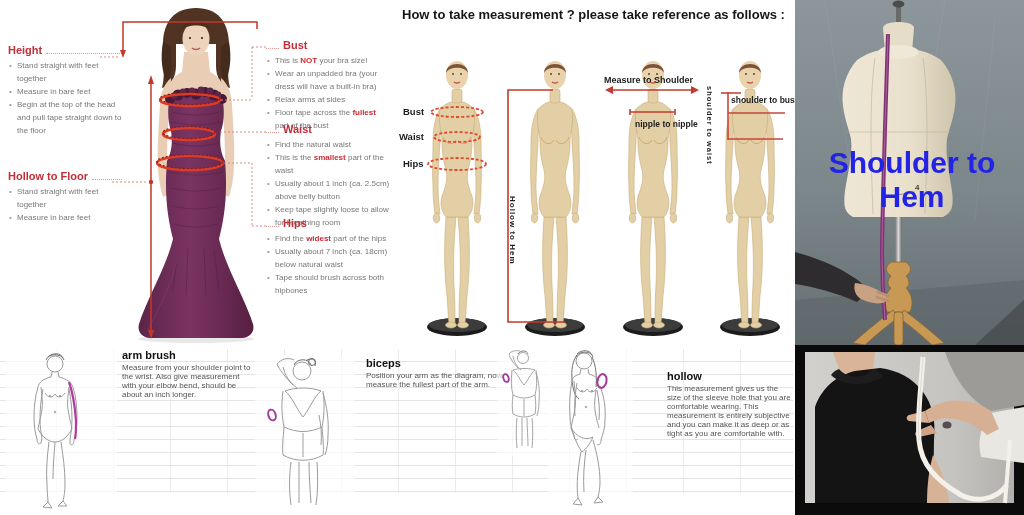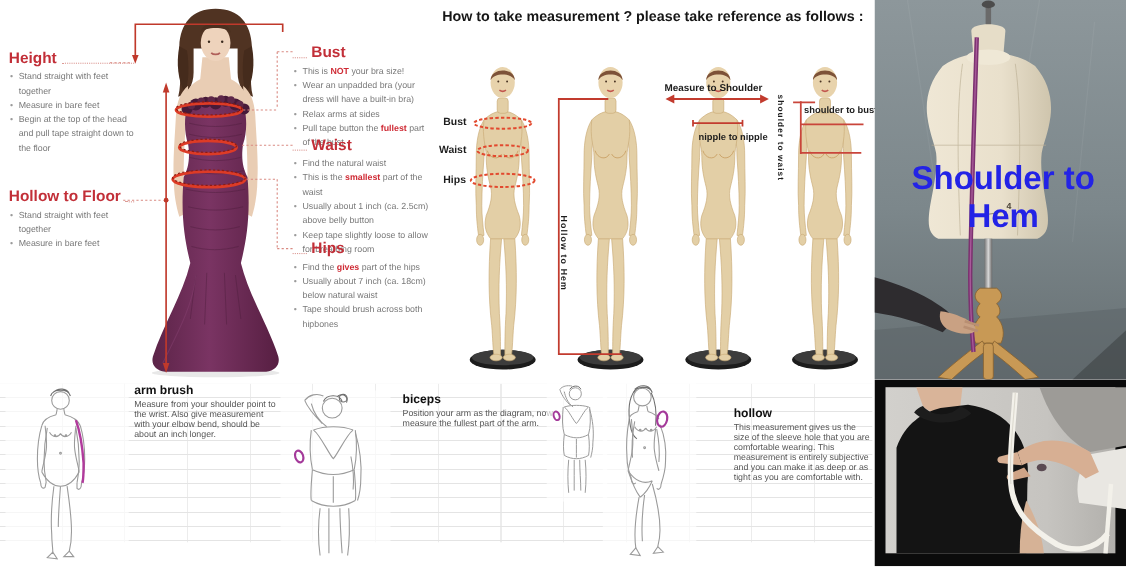--- a/index.html
+++ b/index.html
@@ -2,21 +2,21 @@
 <html><head>
 <meta charset="utf-8">
 <style>
   html,body{margin:0;padding:0;background:#fff;}
   #stage{position:relative;width:1024px;height:515px;background:#ffffff;overflow:hidden;
          font-family:"Liberation Sans",sans-serif;}
   .abs{position:absolute;}
 
   
   .g-block{position:absolute;width:116px;}
-  .g-title{display:flex;align-items:flex-end;font-weight:bold;font-size:14px;color:#c22f38;}
+  .g-title{display:flex;align-items:flex-end;font-weight:bold;font-size:11px;color:#c22f38;}
   .g-title .leader{flex:1;border-bottom:1px dotted #dc9a95;margin:0 2px 2px 4px;height:8px;}
   .g-title .leader-pre{width:13px;border-bottom:1px dotted #dc9a95;margin:0 4px 2px 0;height:8px;}
   .g-block ul{margin:3px 0 0 0;padding:0 0 0 9px;list-style:none;}
   .g-block li{position:relative;font-size:8px;line-height:13px;color:#787878;}
   .g-block li::before{content:"•";position:absolute;left:-8px;top:0;font-size:8px;color:#9a9a9a;}
   .hl{color:#cf2b35;font-weight:bold;margin-top:12px;}
 
   
   .howto-title{position:absolute;left:402px;top:7px;width:390px;font-size:13px;font-weight:bold;color:#161616;}
   .fig-label{position:absolute;font-weight:bold;color:#1c1c1c;white-space:nowrap;}
@@ -69,21 +69,21 @@
 
     <div class="g-block" style="left:266px;top:39px;width:124px;">
       <div class="g-title">
           <span class="leader-pre"></span>
           <span>Bust</span>
         </div>
       <ul>
         <li><span>This is </span><span class="hl">NOT</span><span> your bra size!</span></li>
         <li><span>Wear an unpadded bra (your dress will have a built-in bra)</span></li>
         <li><span>Relax arms at sides</span></li>
-        <li><span>Pull tape button the </span><span class="hl">fullest</span><span> part of the bust</span></li>
+        <li><span>Floor tape across the </span><span class="hl">fullest</span><span> part of the bust</span></li>
       </ul>
     </div>
 
     <div class="g-block" style="left:266px;top:123px;width:124px;">
       <div class="g-title">
           <span class="leader-pre"></span>
           <span>Waist</span>
         </div>
       <ul>
         <li><span>Find the natural waist</span></li>
@@ -92,21 +92,21 @@
         <li><span>Keep tape slightly loose to allow for breathing room</span></li>
       </ul>
     </div>
 
     <div class="g-block" style="left:266px;top:217px;width:124px;">
       <div class="g-title">
           <span class="leader-pre"></span>
           <span>Hips</span>
         </div>
       <ul>
-        <li><span>Find the </span><span class="hl">gives</span><span> part of the hips</span></li>
+        <li><span>Find the </span><span class="hl">widest</span><span> part of the hips</span></li>
         <li><span>Usually about 7 inch (ca. 18cm) below natural waist</span></li>
         <li><span>Tape should brush across both hipbones</span></li>
       </ul>
     </div>
 
     <svg class="abs" style="left:118px;top:0;" width="155" height="345" viewBox="0 0 155 345">
       <defs>
         <linearGradient id="dressG" x1="0" y1="0" x2="1" y2="0">
           <stop offset="0" stop-color="#5c2448"></stop>
             <stop offset="0.45" stop-color="#7a3463"></stop>

